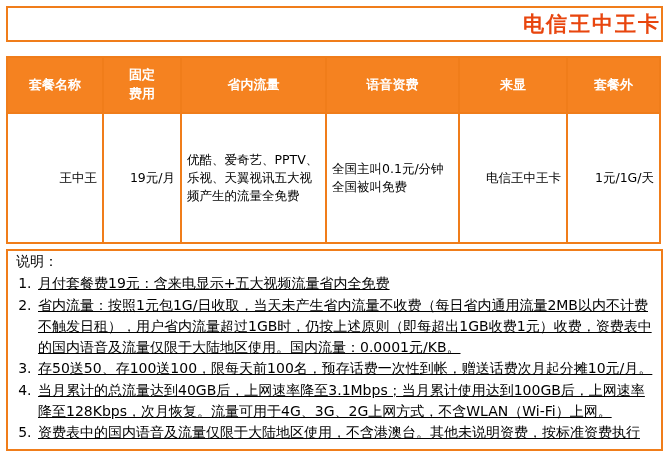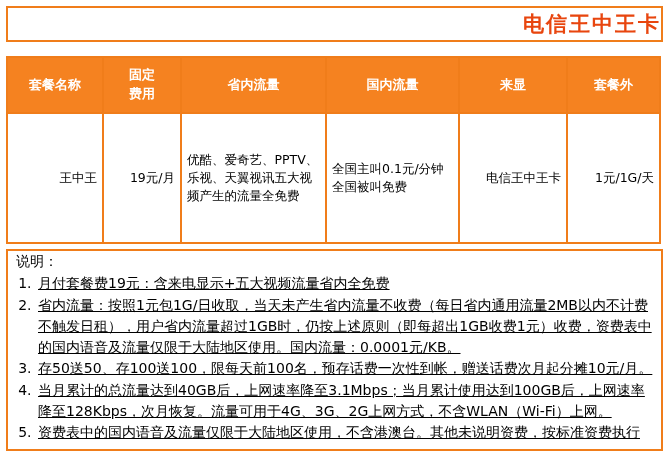--- a/index.html
+++ b/index.html
@@ -119,21 +119,21 @@
         <col class="c6">
     </colgroup>
     <thead>
       <tr>
         <th>套餐名称</th>
         <th>
           <div>固定</div>
           <div>费用</div>
         </th>
         <th>省内流量</th>
-        <th>国内流量</th>
+        <th>语音资费</th>
         <th>来显</th>
         <th>套餐外</th>
       </tr>
     </thead>
     <tbody>
       <tr>
         <td class="c-center">王中王</td>
         <td class="c-center">19元/月</td>
         <td class="c-left">优酷、爱奇艺、PPTV、乐视、天翼视讯五大视频产生的流量全免费</td>
         <td class="c-left">

